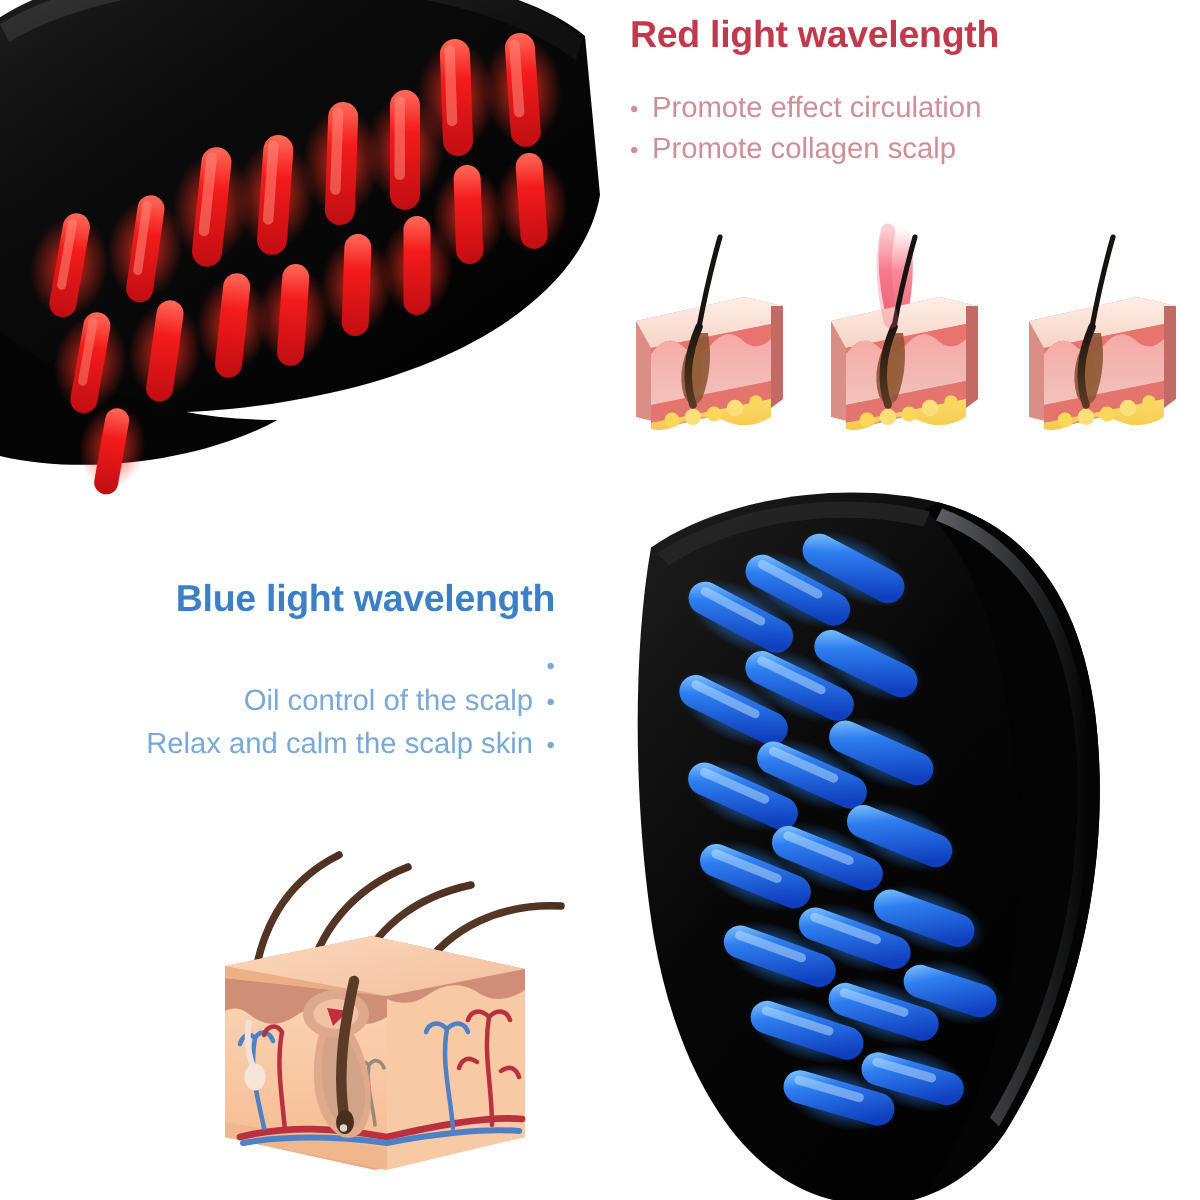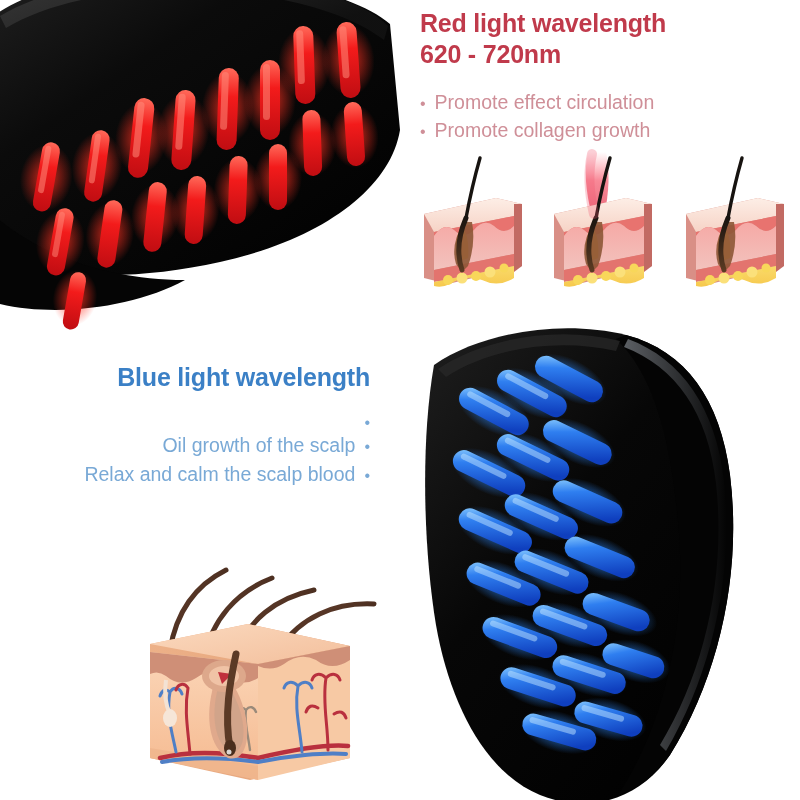--- a/index.html
+++ b/index.html
@@ -21,21 +21,21 @@
     letter-spacing:-0.2px;white-space:nowrap;
   }
   .red-bullets{margin-top:20px;}
   .red-bullets .bl{
     color:#cf8f98;font-size:19.5px;line-height:1.42;white-space:nowrap;
     display:flex;align-items:baseline;gap:9px;
   }
   .red-bullets .dot{color:#cf8f98;font-size:16px;line-height:1;}
 
   .blue-text-block{
-    position:absolute;left:40px;top:362px;width:330px;text-align:right;
+    position:absolute;left:40px;top:384px;width:330px;text-align:right;
   }
   .blue-title{
     color:#3b80c6;font-size:25px;font-weight:700;line-height:1.22;
     letter-spacing:-0.2px;white-space:nowrap;
   }
   .blue-bullets{margin-top:22px;}
   .blue-bullets .bl{
     color:#79a9d6;font-size:19.5px;line-height:1.52;white-space:nowrap;
     display:flex;align-items:baseline;gap:9px;justify-content:flex-end;
   }
@@ -175,30 +175,29 @@
             <rect x="-9" y="-26" width="18" height="64" rx="9" fill="url(#redT)"></rect>
           </g>
         </g>
       </g>
     </svg>
   </div>
 
   <div class="red-text-block">
     <div>
       <div class="red-title">Red light wavelength</div>
-      <div class="red-title">620 - 720nm</div>
     </div>
     <div class="red-bullets">
       <div class="bl">
         <span class="dot">•</span>
         <span>Promote effect circulation</span>
       </div>
       <div class="bl">
         <span class="dot">•</span>
-        <span>Promote collagen growth</span>
+        <span>Promote collagen scalp</span>
       </div>
     </div>
   </div>
 
   <div class="skin-row">
     <svg width="390" height="160" viewBox="0 0 390 160">
       <defs>
         <linearGradient id="epi" x1="0" y1="0" x2="0" y2="1">
           <stop offset="0" stop-color="#fdeee6"></stop>
             <stop offset="1" stop-color="#f6d3c6"></stop>
@@ -285,25 +284,25 @@
 
   <div class="blue-text-block">
     <div>
       <div class="blue-title">Blue light wavelength</div>
     </div>
     <div class="blue-bullets">
       <div class="bl">
         <span class="dot">•</span>
       </div>
       <div class="bl">
-        <span>Oil growth of the scalp</span>
+        <span>Oil control of the scalp</span>
         <span class="dot">•</span>
       </div>
       <div class="bl">
-        <span>Relax and calm the scalp blood</span>
+        <span>Relax and calm the scalp skin</span>
         <span class="dot">•</span>
       </div>
     </div>
   </div>
 
   <div class="skin-big">
     <svg width="250" height="232" viewBox="0 0 250 232">
       <defs>
         <linearGradient id="skTop" x1="0" y1="0" x2="1" y2="1">
           <stop offset="0" stop-color="#fbd9be"></stop>

